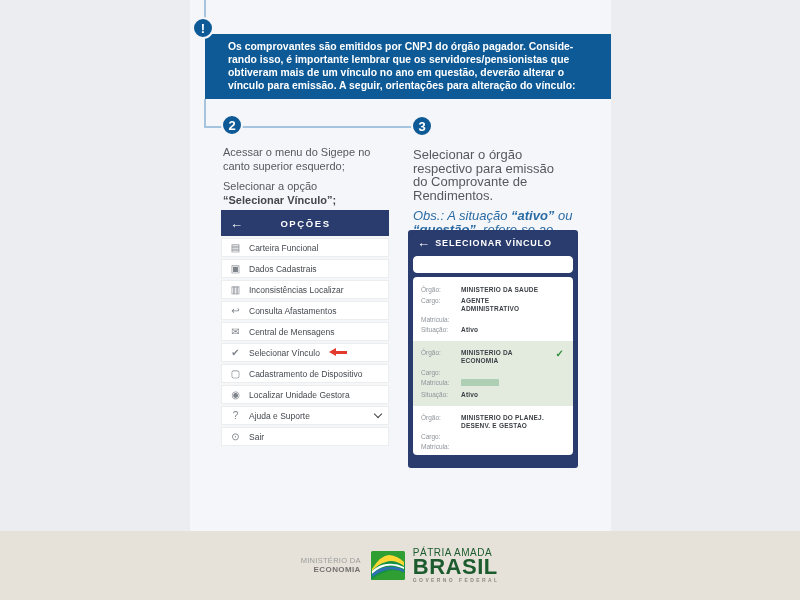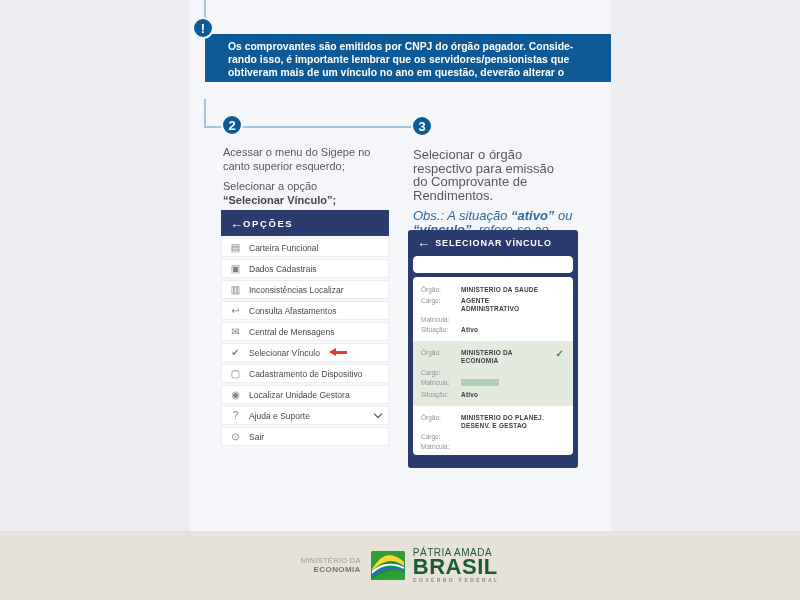--- a/index.html
+++ b/index.html
@@ -14,21 +14,21 @@
     position:absolute; left:190px; top:0; width:421px; height:531px;
     background:#f5f6fa;
   }
   
   .vline-top { position:absolute; left:14px; top:0; width:2px; height:20px; background:#a7c4df; }
   .vline-mid { position:absolute; left:14px; top:99px; width:2px; height:28px; background:#a7c4df; }
   .hline     { position:absolute; left:14px; top:126px; width:221px; height:2px; background:#a7c4df; }
 
   
   .banner {
-    position:absolute; left:15px; top:34px; width:406px; height:48px;
+    position:absolute; left:15px; top:34px; width:406px; height:65px;
     background:#0e5a96; overflow:hidden;
     color:#ffffff; font-weight:bold; font-size:10.4px; line-height:12.9px;
     padding:7px 6px 7px 23px;
   }
   .num-circle {
     position:absolute; width:22px; height:22px; border-radius:50%;
     background:#0e5a96; border:2px solid #f5f6fa;
     color:#fff; font-weight:bold; font-size:13px;
     display:flex; align-items:center; justify-content:center; z-index:3;
   }
@@ -45,21 +45,21 @@
   .obs { font-style:italic; color:#2a6ba3; width:172px; }
   .obs b { font-weight:bold; }
 
   
   .menu { position:absolute; left:31px; top:210px; width:168px; }
   .menu-header {
     height:26px; background:#2a3b6e; color:#fff;
     display:flex; align-items:center;
   }
   .menu-header .back { margin-left:9px; font-size:13px; font-weight:bold; line-height:1; cursor:default; }
-  .menu-header .title { flex:1; font-size:9.5px; font-weight:bold; letter-spacing:1.6px; margin-right:21px; }
+  .menu-header .title { flex:1; text-align:center; font-size:9.5px; font-weight:bold; letter-spacing:1.6px; margin-right:21px; }
   .menu-list { margin-top:2px; display:flex; flex-direction:column; gap:2px; }
   .menu-row {
     background:#ffffff; height:19px; display:flex; align-items:center;
     padding:0 7px; border:1px solid #eceded;
   }
   .mi-icon {
     width:13px; height:13px; color:#7e838a; font-size:10px;
     display:flex; align-items:center; justify-content:center; flex:0 0 13px;
   }
   .mi-label { font-size:8.5px; color:#45494e; margin-left:7px; white-space:nowrap;text-align:center; }
@@ -119,20 +119,21 @@
 
   <div class="vline-top"></div>
   <div class="vline-mid"></div>
   <div class="hline"></div>
 
   <div class="banner">
     <div id="banner-text">
         <div>Os comprovantes são emitidos por CNPJ do órgão pagador. Conside-</div>
         <div>rando isso, é importante lembrar que os servidores/pensionistas que</div>
         <div>obtiveram mais de um vínculo no ano em questão, deverão alterar o</div>
+        <div>vínculo para emissão. A seguir, orientações para alteração do vínculo:</div>
       </div>
   </div>
   <div class="num-circle c-excl">!</div>
 
   <div class="num-circle c-two">2</div>
   <div class="num-circle c-three">3</div>
 
   <div class="step2-text">
     <div class="p1">Acessar o menu do Sigepe no canto superior esquerdo;</div>
     <div class="p2">
@@ -227,21 +228,21 @@
           </span>
     <span class="mi-label">Sair</span>
 
   </div>
 </div>
   </div>
 
   <div class="step3-text">
     <div class="p1">Selecionar o órgão respectivo para emissão do Comprovante de Rendimentos.</div>
     <div class="obs">
-      <span>Obs.: A situação </span><b>“ativo”</b><span> ou </span><b>“vínculo”,</b><span> refere-se ao vínculo do servidor com o órgão.</span>
+      <span>Obs.: A situação </span><b>“ativo”</b><span> ou </span><b>“questão”,</b><span> refere-se ao vínculo do servidor com o órgão.</span>
     </div>
   </div>
 
   <div class="phone">
     <div class="phone-header">
       <span class="back">←</span>
       <span class="title">SELECIONAR VÍNCULO</span>
     </div>
     <div class="phone-search" title=""></div>
     <div class="vinculo-list">

